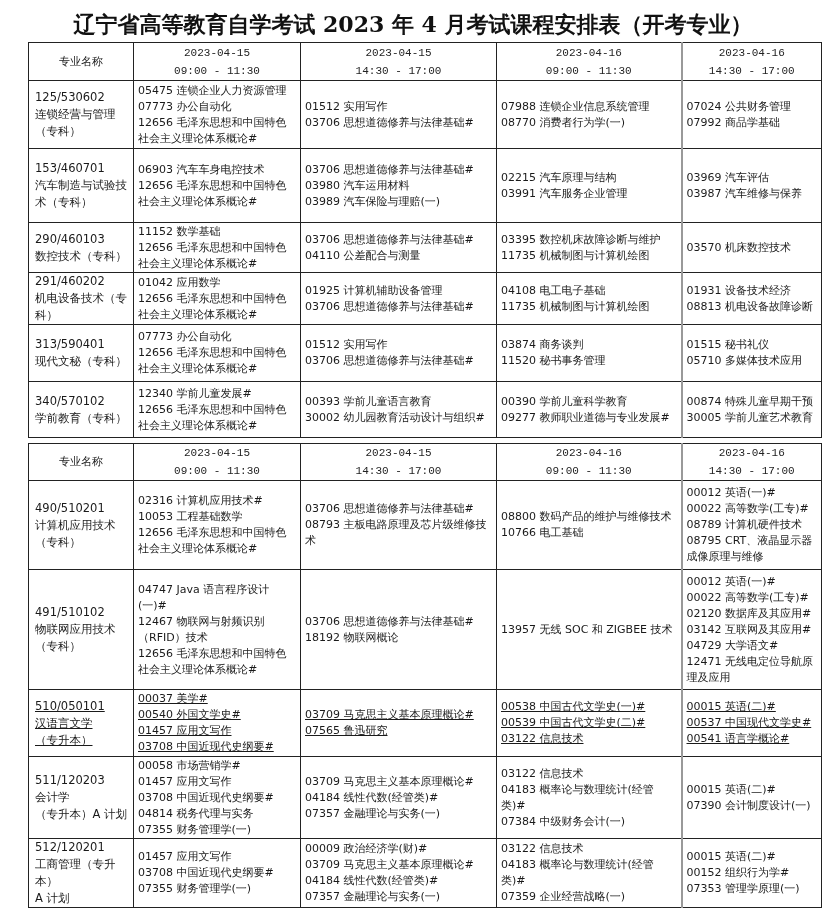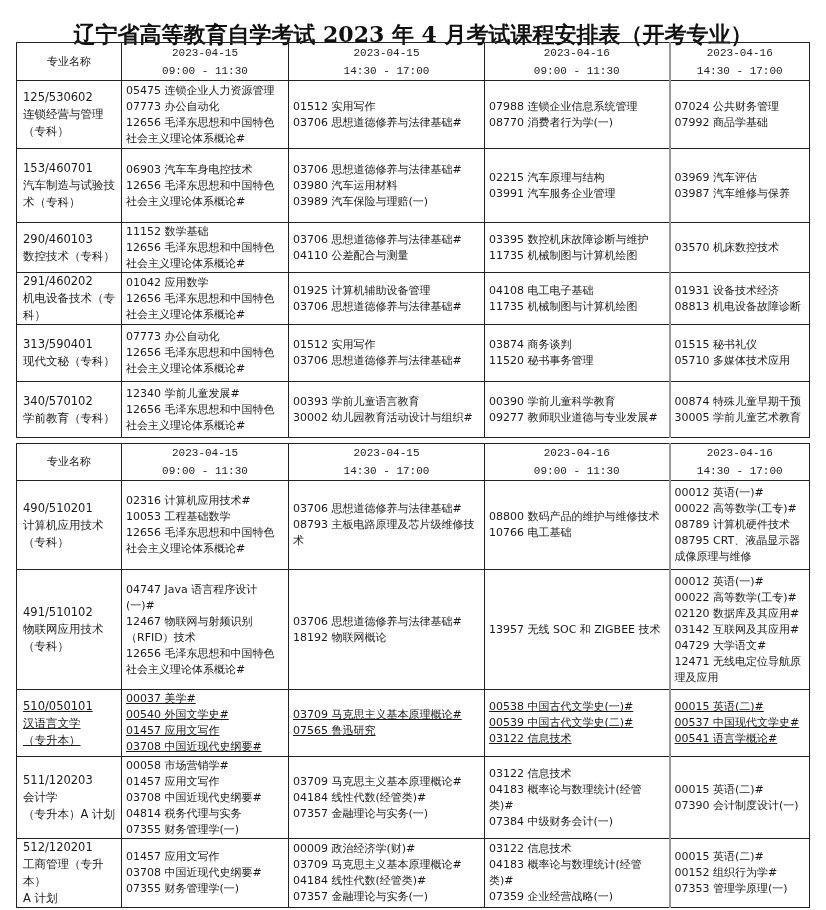--- a/index.html
+++ b/index.html
@@ -2,26 +2,26 @@
 <html><head>
 <meta charset="utf-8">
 <style>
   html, body { margin: 0; padding: 0; background: #ffffff; }
   body {
     width: 826px; height: 910px; position: relative; overflow: hidden;
     font-family: "DejaVu Sans", "Liberation Sans", sans-serif;
     color: #1a1a1a;
   }
   .title {
-    position: absolute; left: 0; top: 20px; width: 826px; text-align: center;
+    position: absolute; left: 0; top: 10px; width: 826px; text-align: center;
     font-family: "DejaVu Serif", "Liberation Serif", serif;
     font-weight: bold; font-size: 22px; letter-spacing: 0px; color: #111;
   }
   table.sched {
-    position: absolute; left: 16px; border-collapse: collapse;
+    position: absolute; left: 28px; border-collapse: collapse;
     table-layout: fixed; width: 793px;
   }
   table.sched td, table.sched th {
     border: 1px solid #222; padding: 0 4px; vertical-align: middle;
     font-size: 11px; line-height: 16px; font-weight: normal;
   }
   table.sched td.c4, table.sched th.c4 { border-left: 2px solid #999; }
   table.sched th { text-align: center; color: #222; }
   table.sched th .d { display: block; line-height: 18px; font-size: 11px; font-family: Liberation Mono, monospace; }
   table.sched td.major { font-size: 11.5px; line-height: 17px; padding-left: 6px; }

